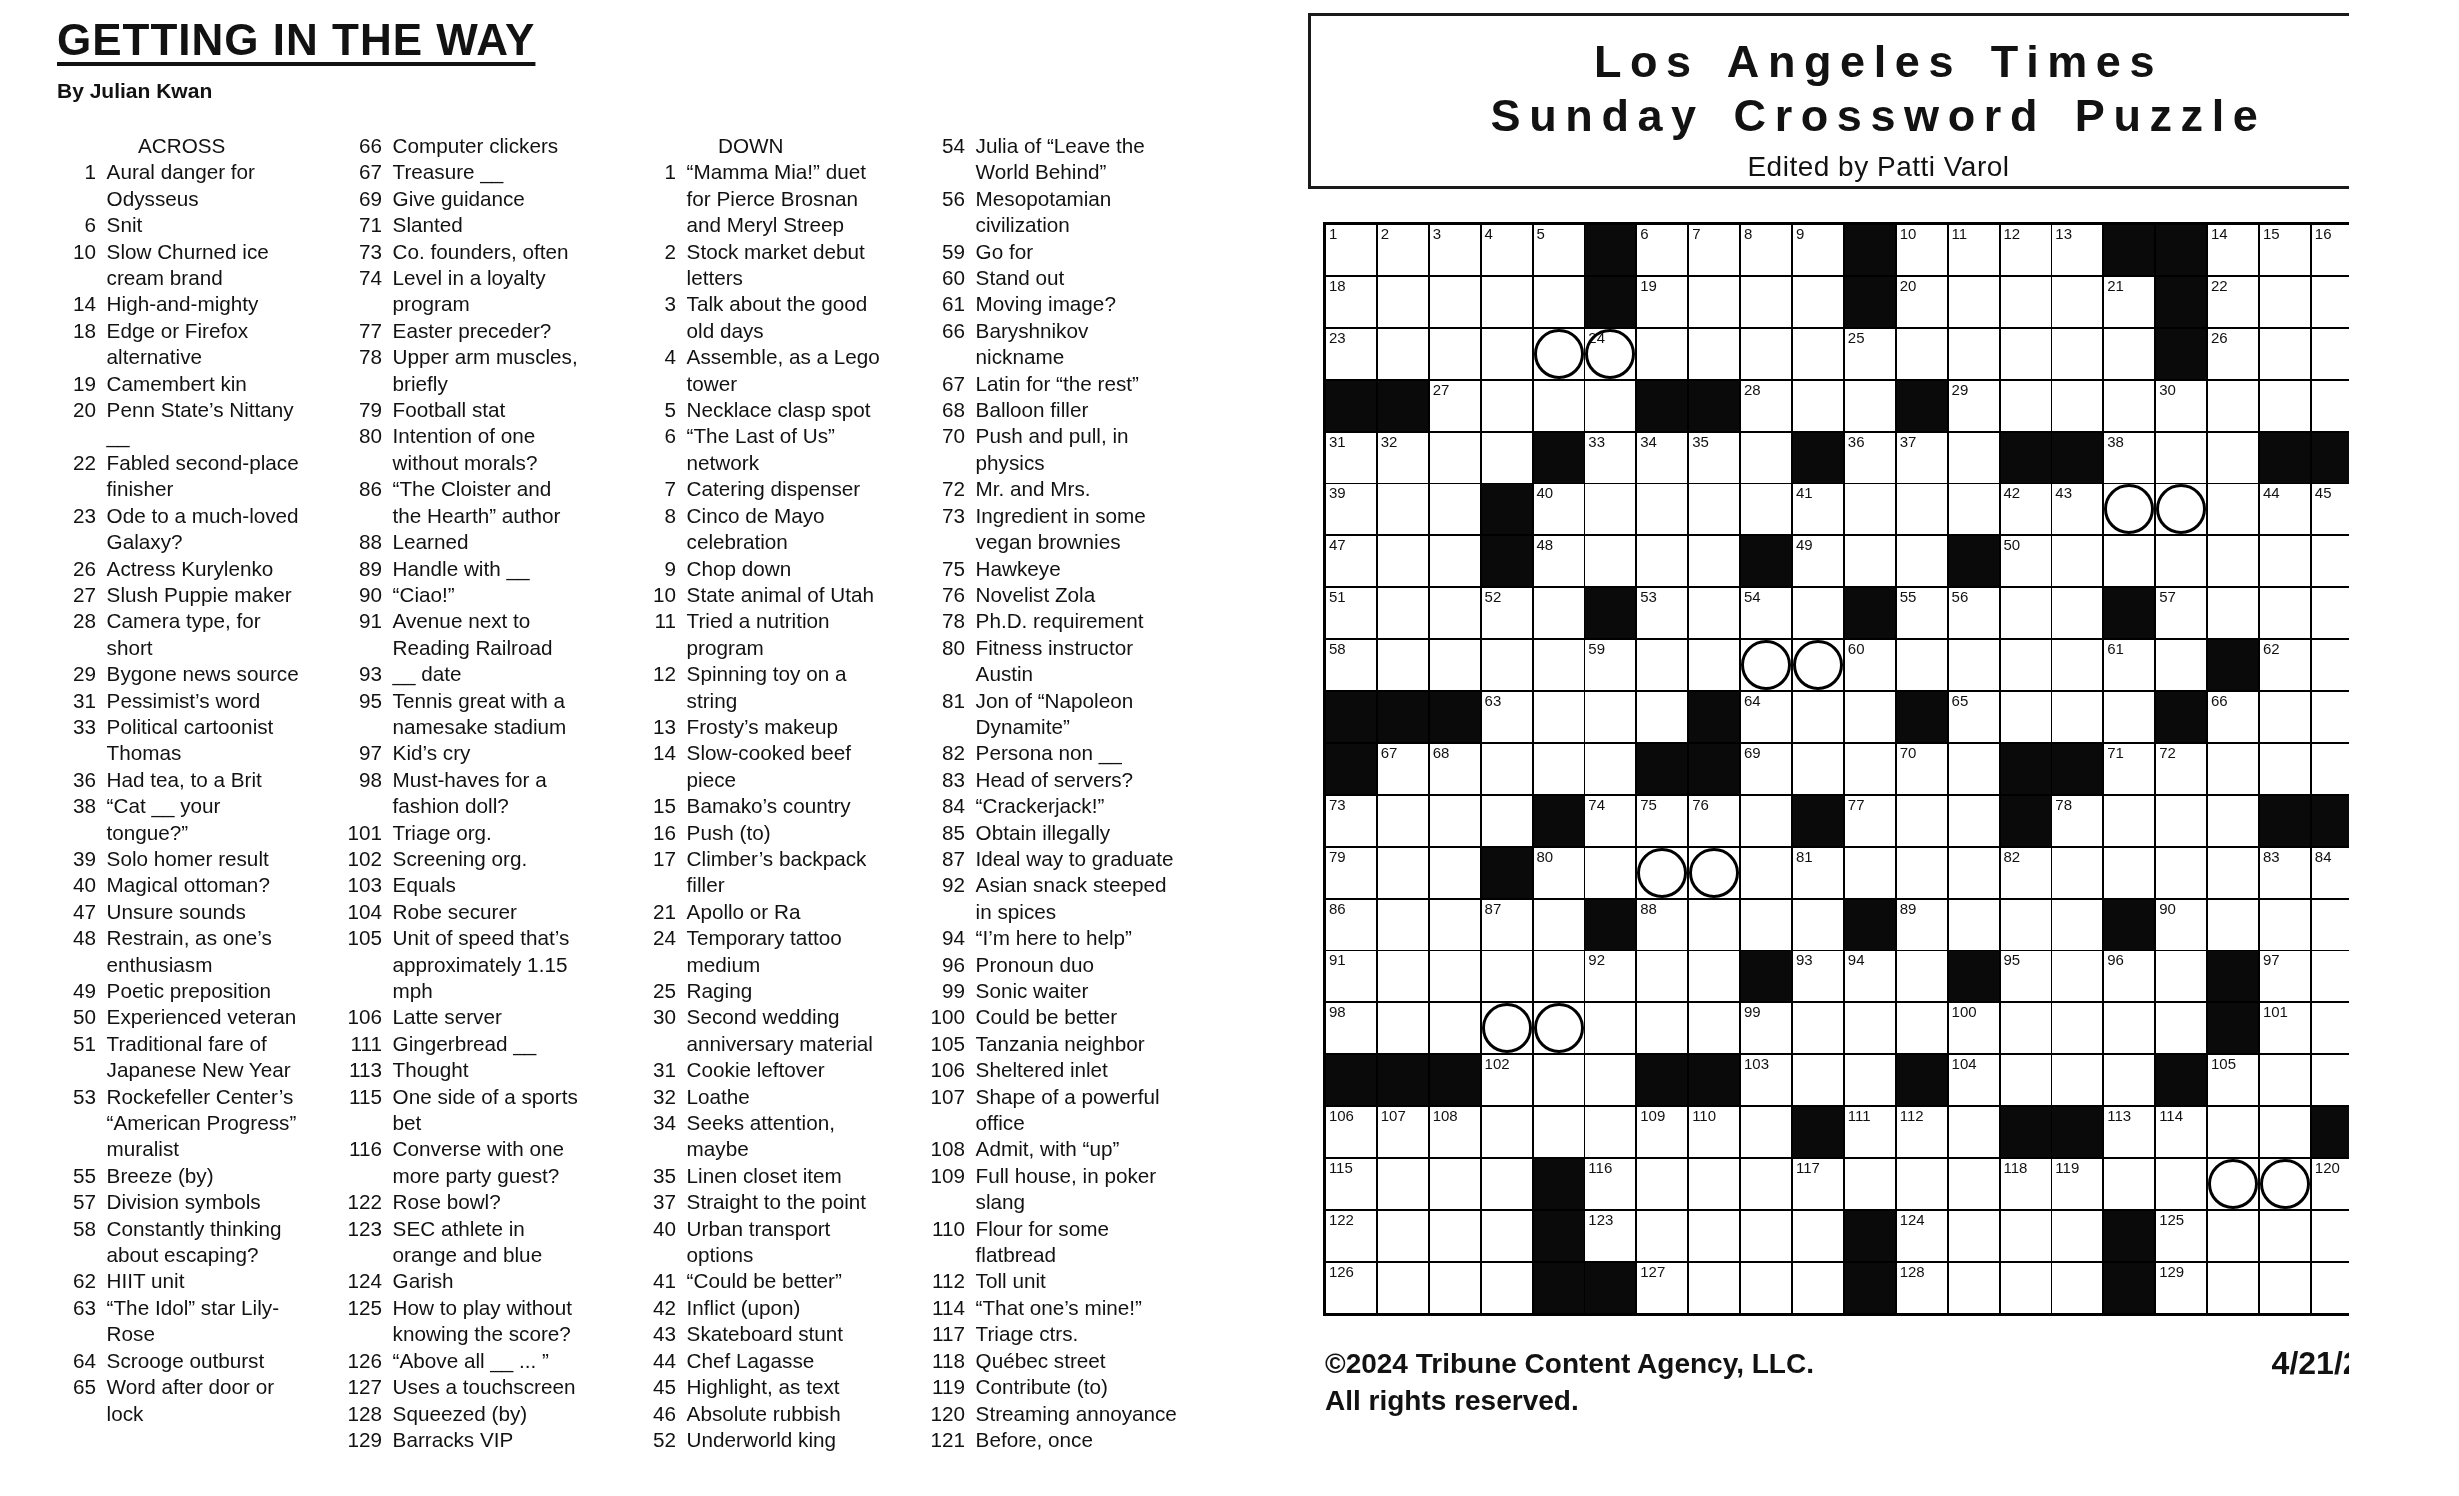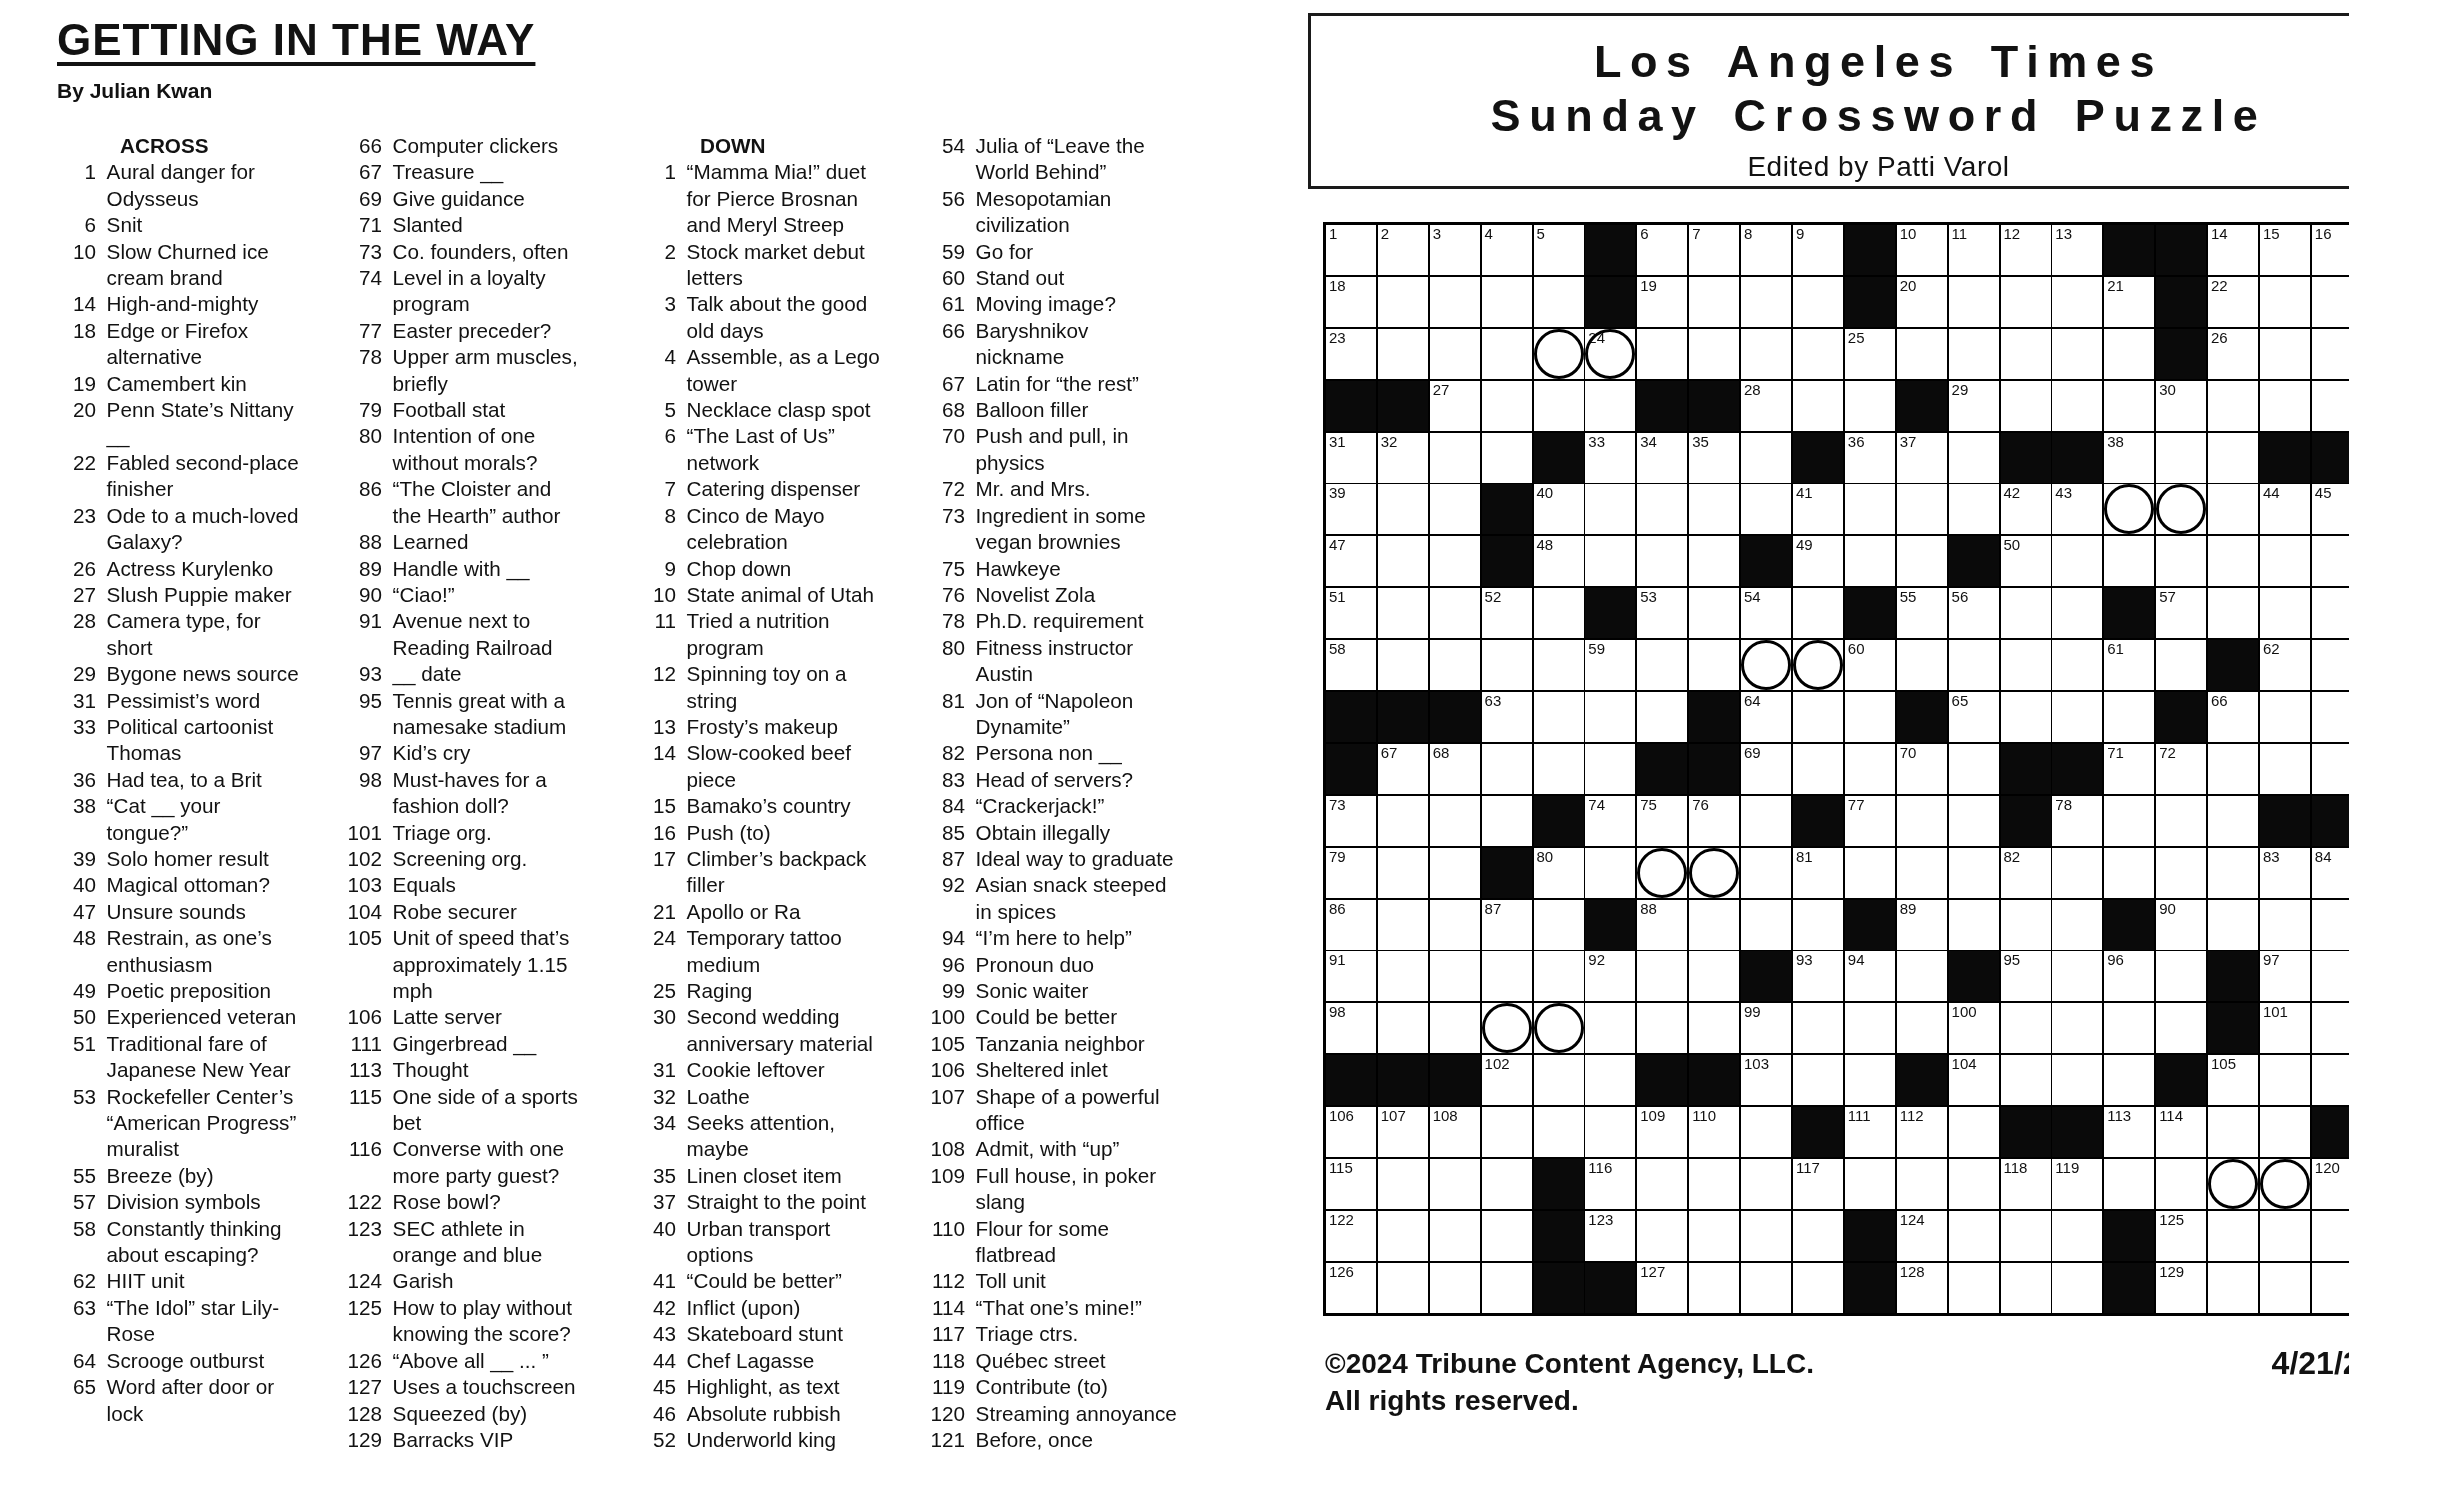--- a/index.html
+++ b/index.html
@@ -10,21 +10,21 @@
   .title{position:absolute;left:57px;top:15.4px;font-size:44px;font-weight:700;letter-spacing:1px;
          text-decoration:underline;text-decoration-thickness:3.8px;text-underline-offset:6.7px;}
   .byline{position:absolute;left:57px;top:79px;font-size:21px;font-weight:700;}
 
   
   .clue-col{position:absolute;top:133px;font-size:20.7px;line-height:26.4px;}
   .clue-col[data-col="0"]{left:54px;}
   .clue-col[data-col="1"]{left:336px;}
   .clue-col[data-col="2"]{left:634px;}
   .clue-col[data-col="3"]{left:915px;}
-  .clue-header{font-weight:700;margin-left:66px;}
+  .clue-header{font-weight:400;margin-left:84px;}
   .clue{display:flex;align-items:flex-start;}
   .cnum{flex:0 0 42px;text-align:right;white-space:nowrap;}
   .clue-col[data-col="1"] .cnum{flex:0 0 46px;}
   .clue-col[data-col="3"] .cnum{flex:0 0 50px;}
   .ctext{margin-left:10.6px;}
   .clue-col[data-col="0"] .ctext{width:198px;}
   .clue-col[data-col="1"] .ctext{width:187px;}
   .clue-col[data-col="2"] .ctext{width:208px;}
   .clue-col[data-col="3"] .ctext{width:202px;}
 

